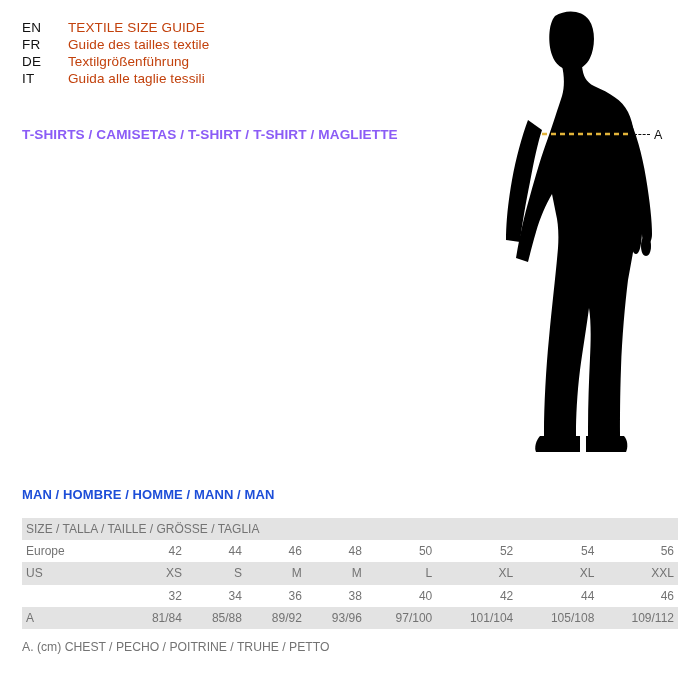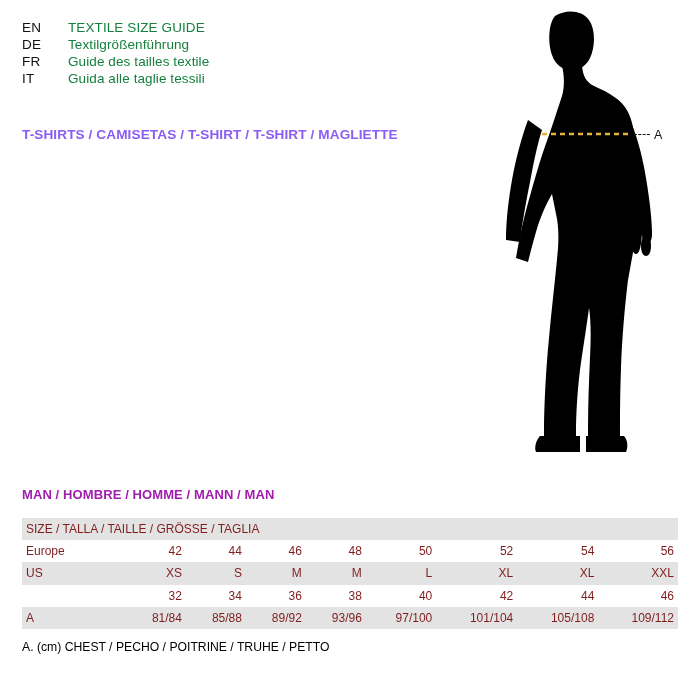--- a/index.html
+++ b/index.html
@@ -36,21 +36,21 @@
   .lang-code {
     width: 46px;
     flex: 0 0 46px;
     font-size: 13.5px;
     letter-spacing: 0.2px;
     color: #111;
   }
   .lang-text {
     font-size: 13.5px;
     letter-spacing: 0.1px;
-    color: #15803d;
+    color: #c2410c;
   }
 
   
   .category-block {
     position: absolute;
     left: 22px;
     top: 127px;
     width: 470px;
   }
   .category-line {
@@ -89,35 +89,35 @@
   }
 
   
   .section-header {
     position: absolute;
     left: 22px;
     top: 487px;
     font-size: 13px;
     font-weight: bold;
     letter-spacing: 0.1px;
-    color: #a21caf;
+    color: #1d4ed8;
   }
 
   
   .size-table {
     position: absolute;
     left: 22px;
     top: 518px;
     width: 656px;
     border-collapse: collapse;
     font-size: 12px;
   }
   .size-table td {
     padding: 3px 4px;
-    color: #7f1d1d;
+    color: #737373;
     line-height: 1.35;
     margin-top: 48px;
   }
   .size-table tr.shaded td {
     background: #e3e3e3;
   }
   .size-table tr.plain td {
     background: #ffffff;
   }
   .size-table td.label-col {
@@ -132,40 +132,40 @@
     background: #e3e3e3;
     font-weight: normal;
   }
 
   
   .footnote {
     position: absolute;
     left: 22px;
     top: 640px;
     font-size: 12.2px;
-    color: #000000;
+    color: #737373;
   }
 </style>
 </head>
 <body>
 
 <div class="page">
 
   <div class="lang-block">
     <div class="lang-row">
       <span class="lang-code">EN</span>
       <span class="lang-text">TEXTILE SIZE GUIDE</span>
     </div>
     <div class="lang-row">
+      <span class="lang-code">FR</span>
+      <span class="lang-text">Guide des tailles textile</span>
+    </div>
+    <div class="lang-row">
       <span class="lang-code">DE</span>
       <span class="lang-text">Textilgrößenführung</span>
-    </div>
-    <div class="lang-row">
-      <span class="lang-code">FR</span>
-      <span class="lang-text">Guide des tailles textile</span>
     </div>
     <div class="lang-row">
       <span class="lang-code">IT</span>
       <span class="lang-text">Guida alle taglie tessili</span>
     </div>
   </div>
 
   <div class="category-block">
     <div class="category-line">T-SHIRTS / CAMISETAS / T-SHIRT / T-SHIRT / MAGLIETTE</div>
   </div>

